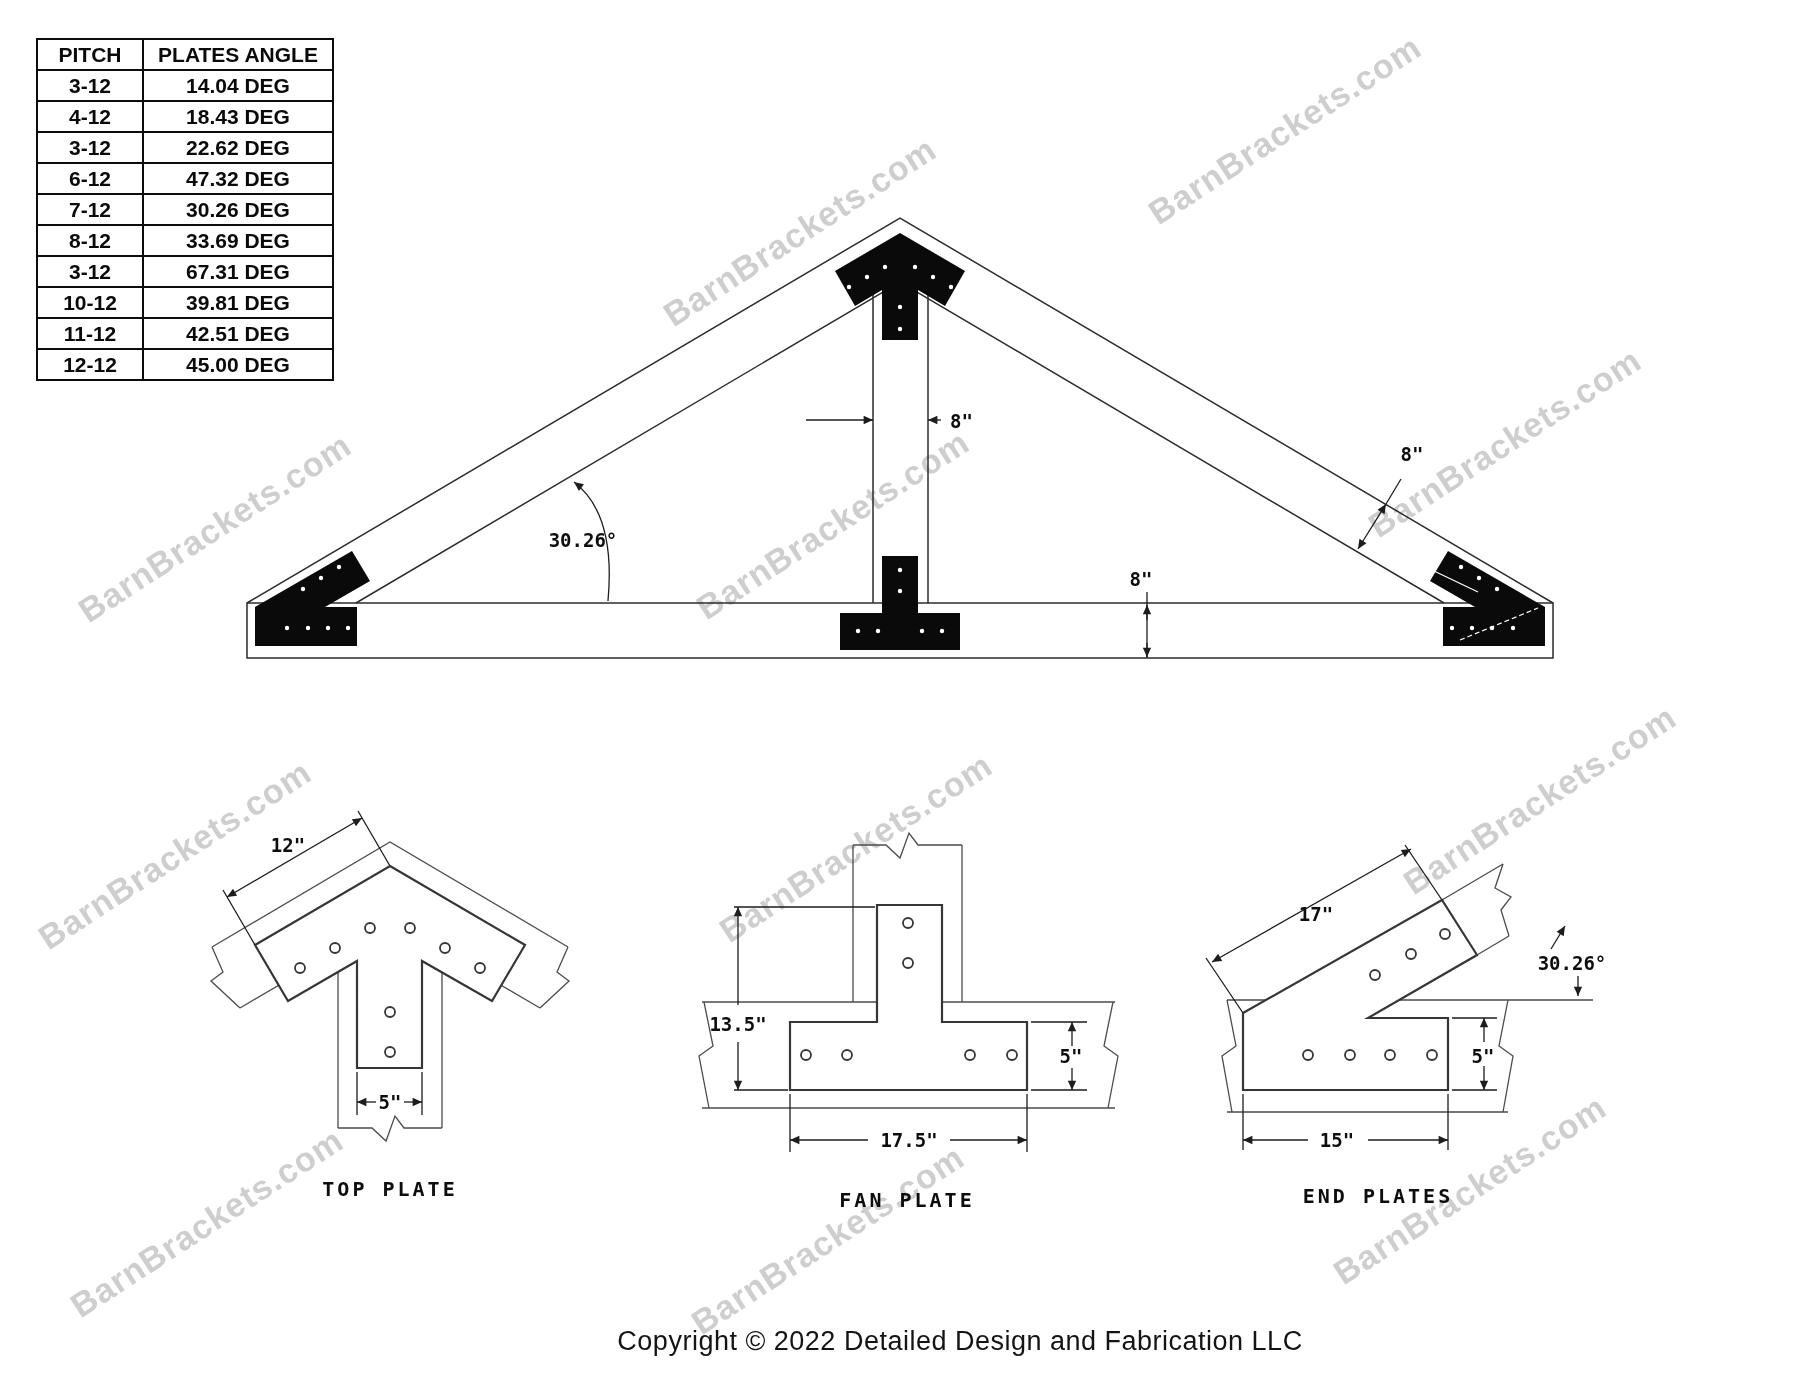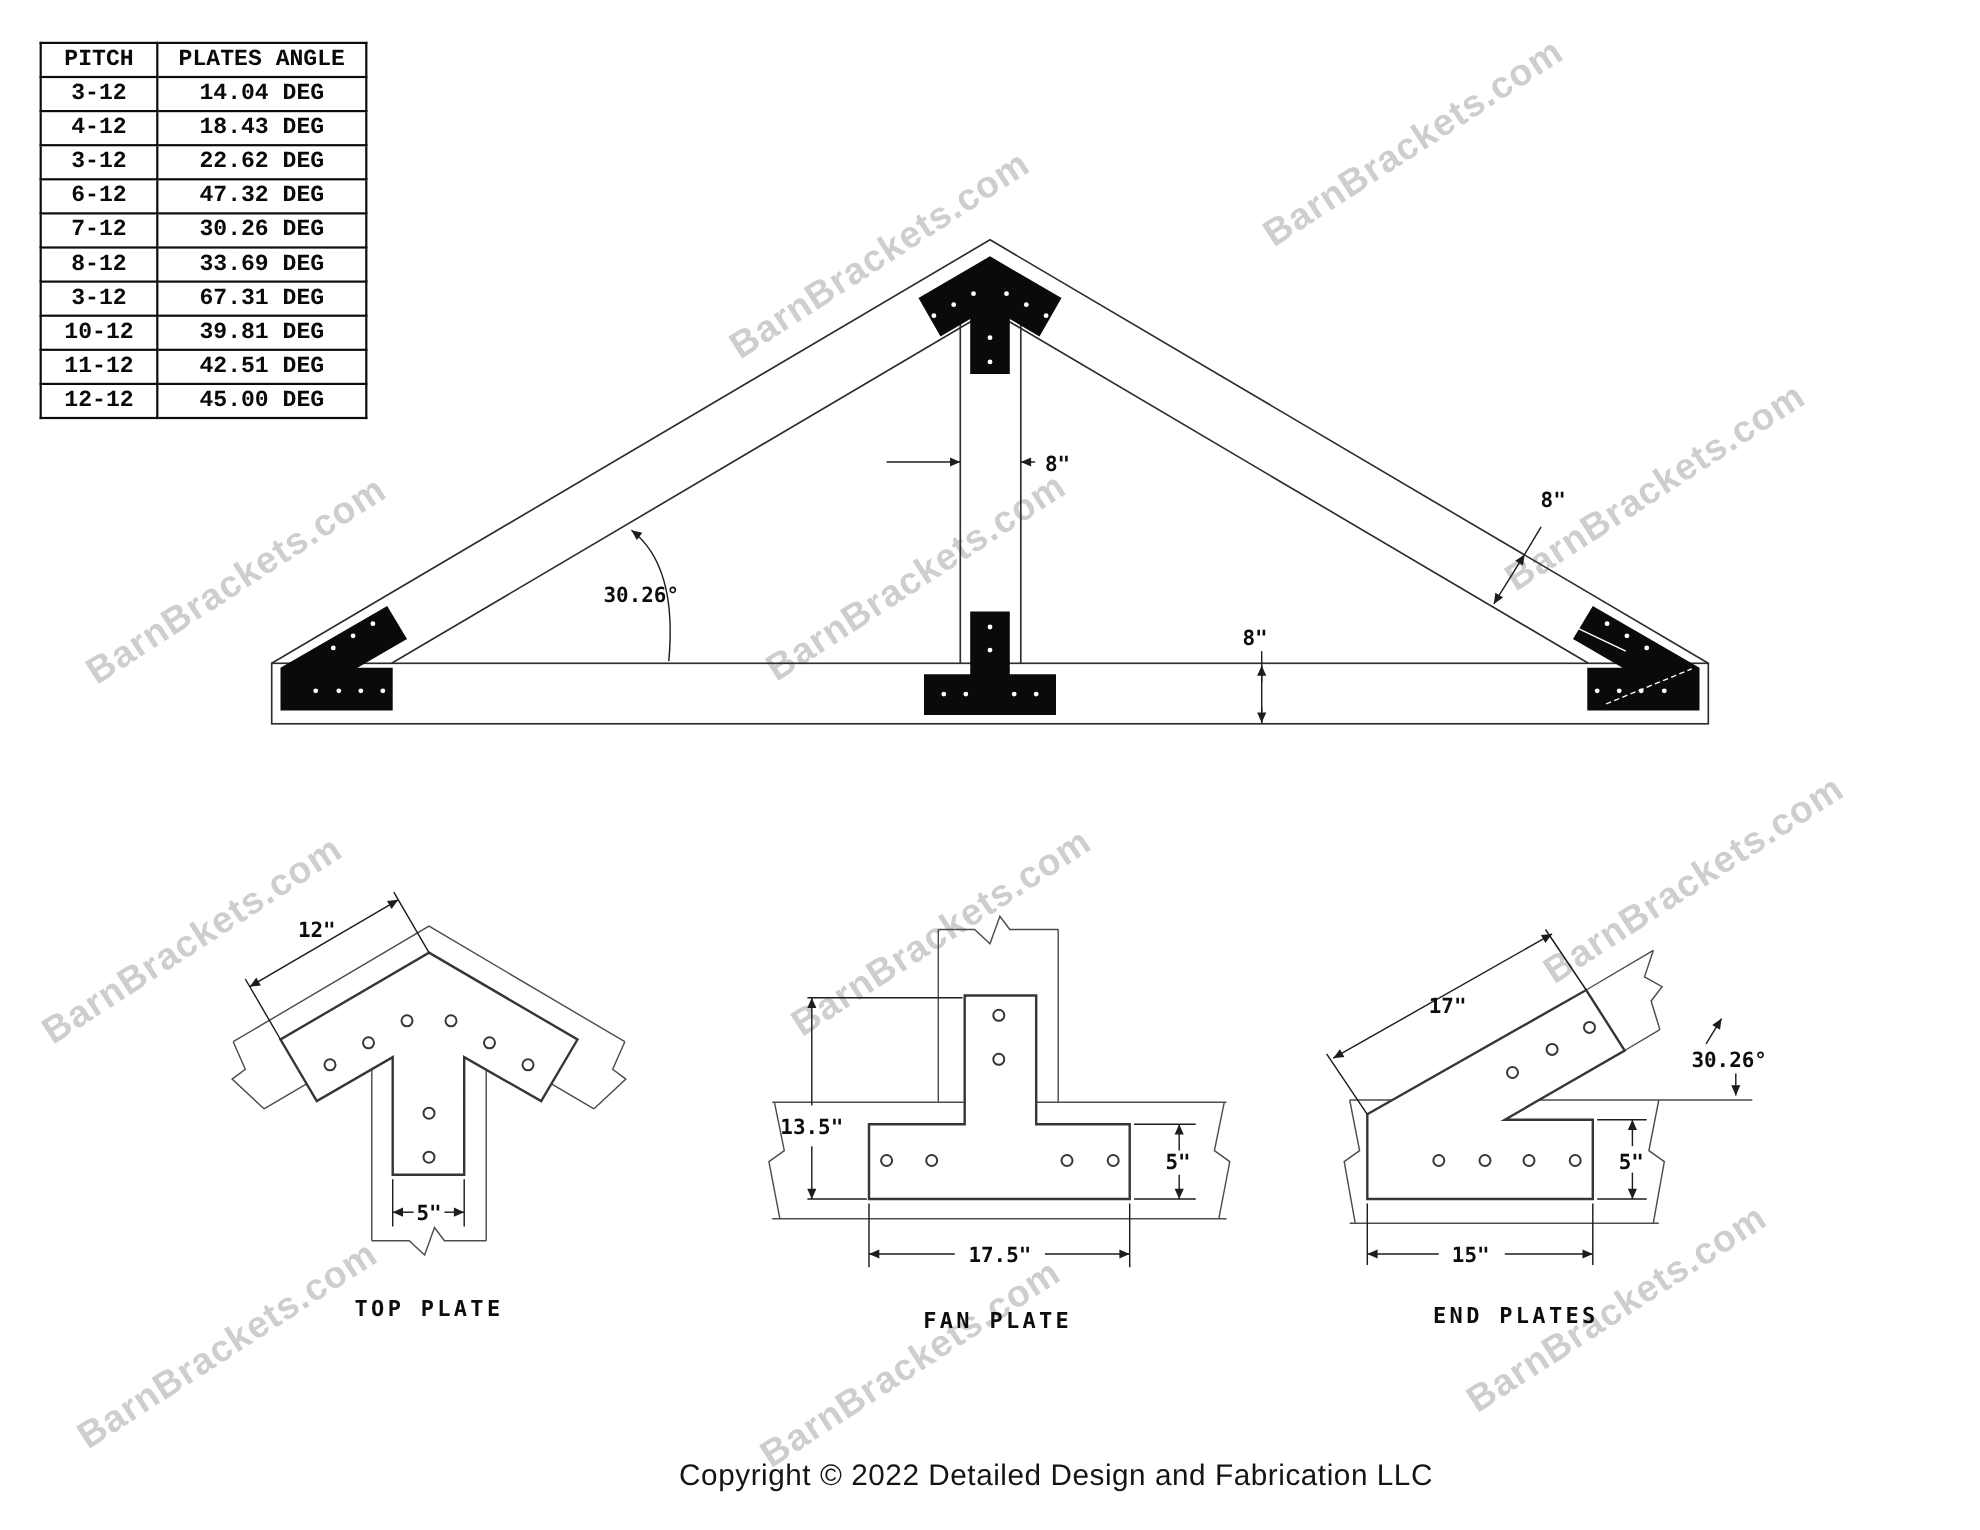--- a/index.html
+++ b/index.html
@@ -8,21 +8,21 @@
 
   
   .wm{position:absolute;transform:translate(-50%,-50%) rotate(-33deg);
       font-family:"Liberation Sans",sans-serif;font-weight:bold;font-size:34px;
       color:#aeaeae;opacity:.6;white-space:nowrap;letter-spacing:1px;}
 
   
   table.pitch{position:absolute;left:36px;top:38px;border-collapse:collapse;
       background:#fff;}
   table.pitch th,table.pitch td{border:2px solid #0c0c0c;
-      font-family:Liberation Mono, monospace;font-weight:bold;font-size:21px;
+      font-family:Liberation Sans, sans-serif;font-weight:bold;font-size:21px;
       color:#0a0a0a;text-align:center;height:29px;padding:0 8px;white-space:nowrap;}
   table.pitch .c1{width:88px;}
   table.pitch .c2{width:172px;}
 
   svg.draw{position:absolute;left:0;top:0;}
   .frame{stroke:#2d2d2d;stroke-width:1.5;fill:none;}
   .beam{stroke:#4c4c4c;stroke-width:1.3;fill:none;}
   .plate{stroke:#363636;stroke-width:2.2;fill:#ffffff;}
   .blk{fill:#0a0a0a;stroke:none;}
   .hole{fill:#ffffff;}

